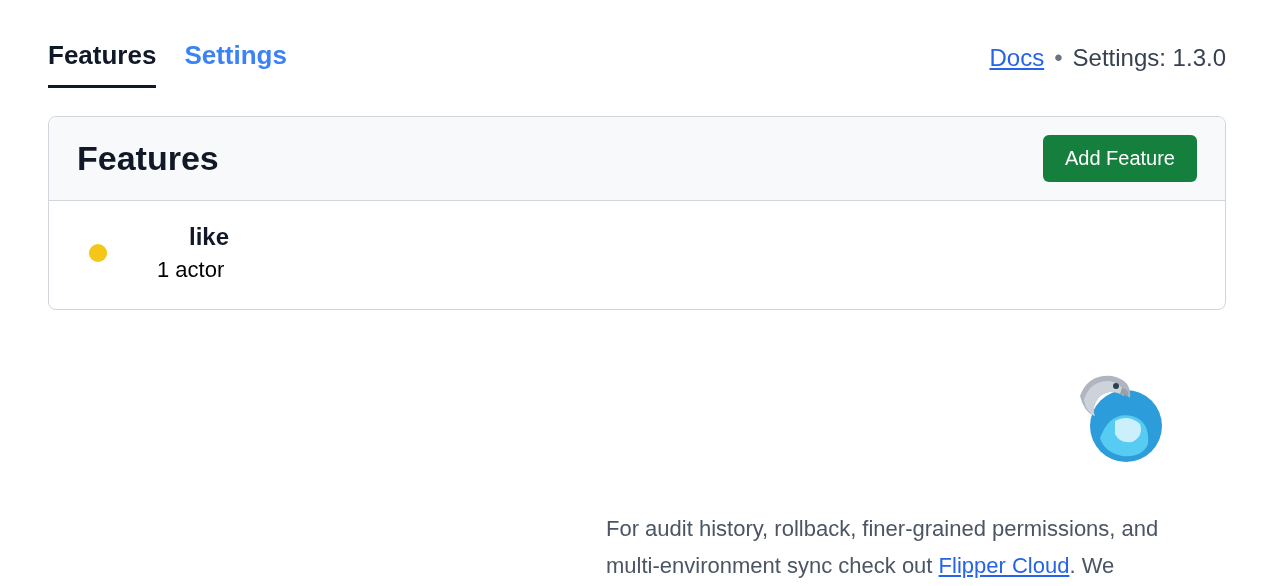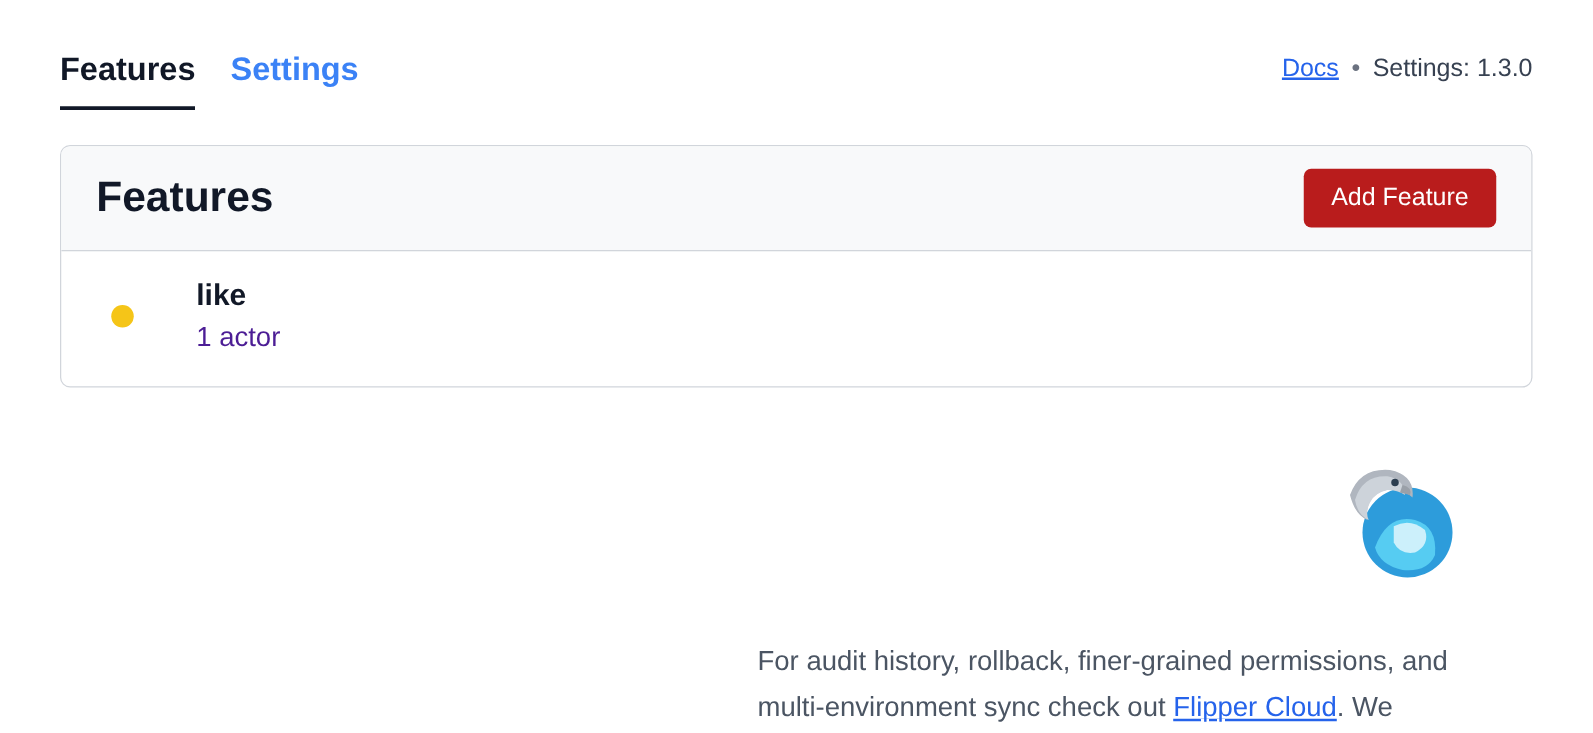--- a/index.html
+++ b/index.html
@@ -33,21 +33,21 @@
       color: #3b82f6;
     }
     .tab.active {
       color: #111827;
       border-bottom: 3px solid #111827;
     }
     .top-right {
       display: flex;
       align-items: center;
       gap: 10px;
-      font-size: 20px;
+      font-size: 24px;
       color: #374151;
       padding-top: 4px;
     }
     .docs-link {
       color: #2563eb;
       text-decoration: underline;
       cursor: pointer;
     }
     .dot-sep {
       color: #6b7280;
@@ -64,21 +64,21 @@
       justify-content: space-between;
       align-items: center;
       border-bottom: 1px solid #d1d5db;
     }
     .panel-title {
       font-size: 34px;
       font-weight: 700;
       color: #111827;
     }
     .add-button {
-      background: #b91c1c;
+      background: #15803d;
       color: #ffffff;
       border: none;
       border-radius: 6px;
       padding: 12px 22px;
       font-size: 20px;
       font-weight: 500;
       cursor: pointer;
     }
     .feature-row {
       display: flex;
@@ -96,24 +96,25 @@
     }
     .feature-info {
       display: flex;
       flex-direction: column;
       gap: 6px;
     }
     .feature-name {
       font-size: 24px;
       font-weight: 600;
       color: #111827;
+      margin-left: 32px;
     }
     .feature-detail {
       font-size: 22px;
-      color: #4c1d95;
+      color: #000000;
     }
     .promo {
       margin-top: 56px;
       display: flex;
       justify-content: center;
       gap: 40px;
       align-items: flex-end;
       padding: 0 60px;
       flex-direction: column;
     }

